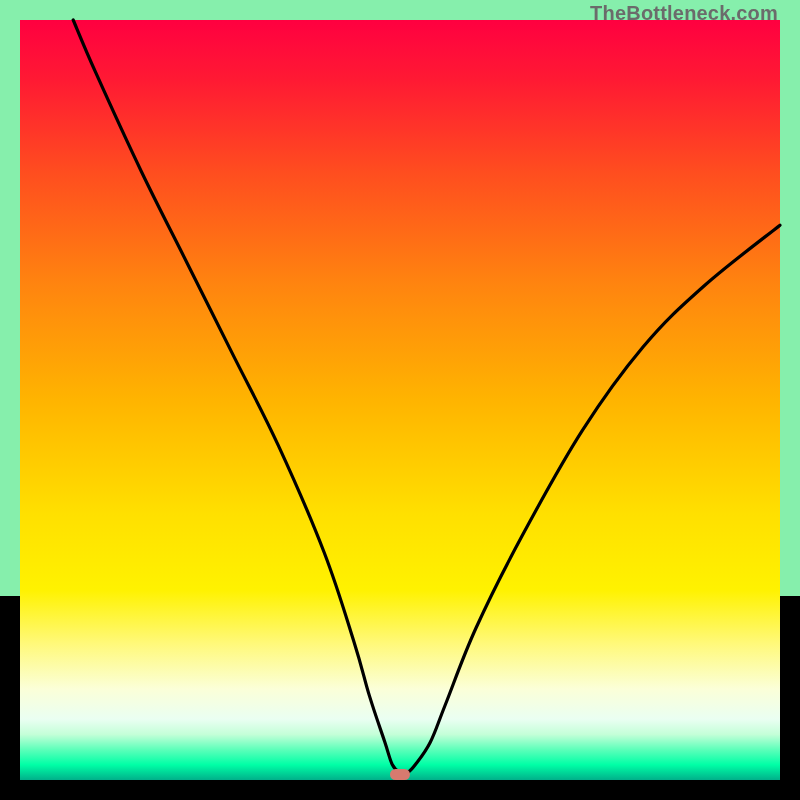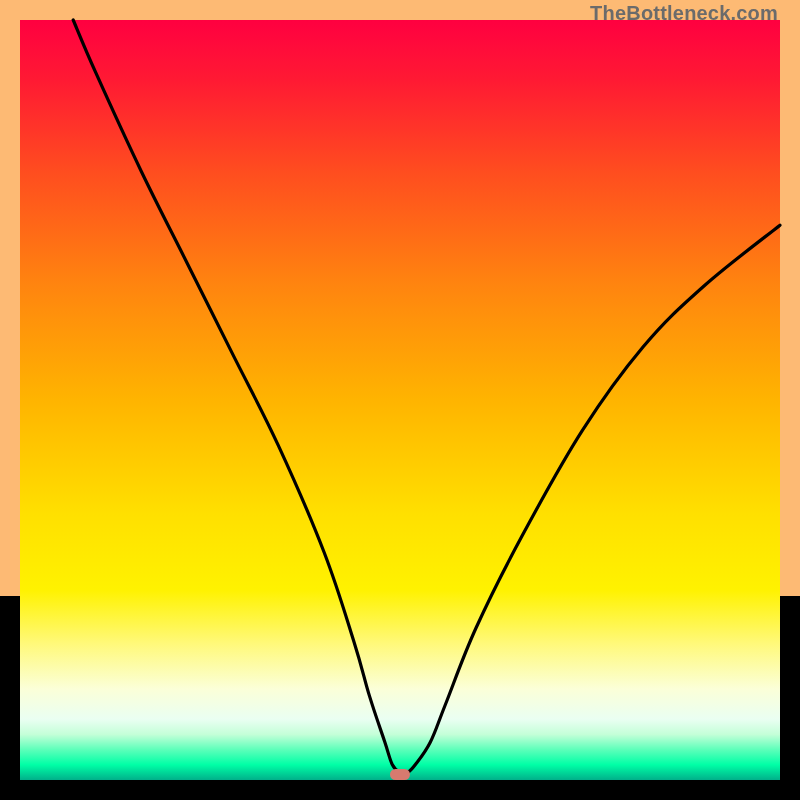--- a/index.html
+++ b/index.html
@@ -8,21 +8,21 @@
     width: 800px;
     height: 800px;
     background: #000;
     overflow: hidden;
     font-family: Arial, Helvetica, sans-serif;
   }
   .stage {
     position: relative;
     width: 800px;
     height: 596px;
-    background: #fdba74;
+    background: #86efac;
   }
   .plot-area {
     position: absolute;
     left: 20px;
     top: 20px;
     width: 760px;
     height: 760px;
     background: linear-gradient(
       to bottom,
       #ff0040 0%,

